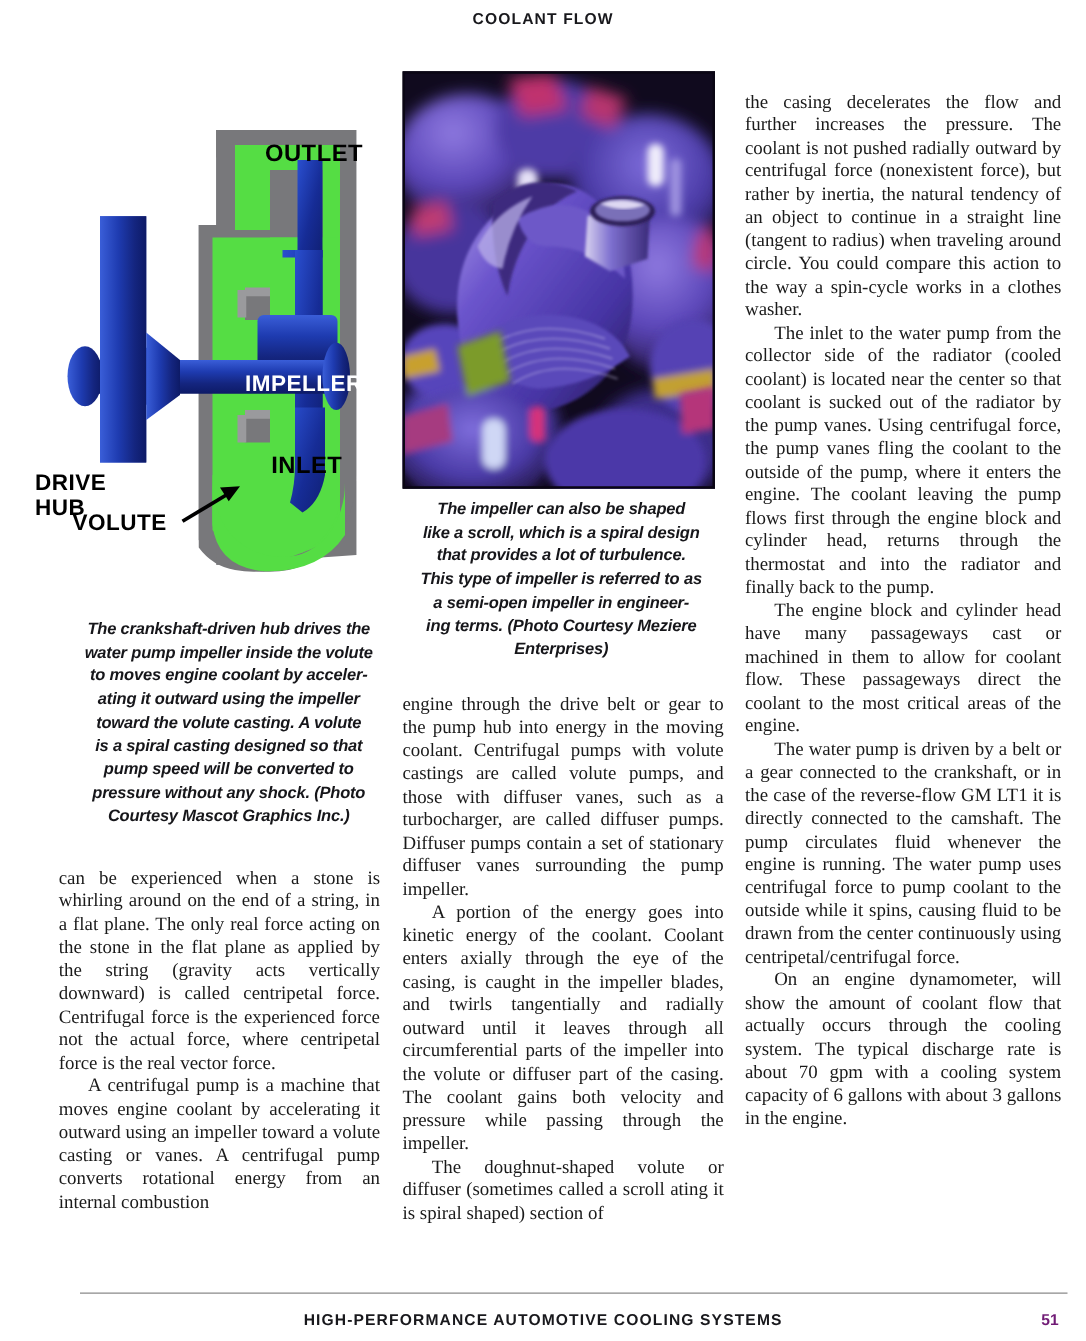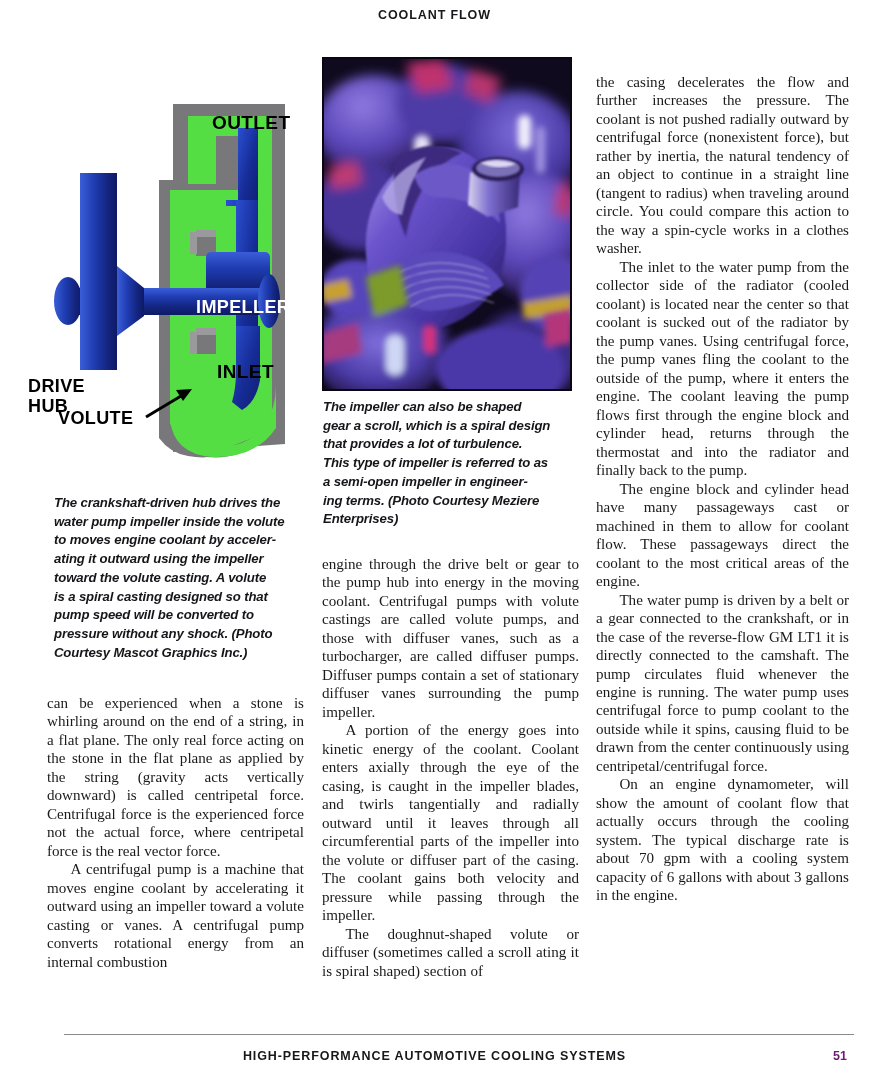--- a/index.html
+++ b/index.html
@@ -59,21 +59,21 @@
     font-family: "Liberation Sans", sans-serif;
     font-style: italic;
     font-weight: bold;
     font-size: 13.2px;
     line-height: 1.42;
     color: #16161a;
     letter-spacing: -0.15px;
   }
   .caption-diagram { left: 54px;  top: 494px; width: 258px; }
   .caption-photo   { left: 323px; top: 398px; width: 252px; }
-  .caption span { display: block; white-space: pre; }
+  .caption span { display: block; white-space: pre; text-align: center; }
 
   
   .photo {
     position: absolute;
     left: 322px;
     top: 57px;
     width: 250px;
     height: 334px;
     overflow: hidden;
     background: #0b0512;
@@ -320,21 +320,21 @@
         <path d="M0,276 L36,266 L40,296 L0,306 Z" fill="#a63a80"></path>
         <path d="M222,258 L250,252 L250,286 L224,290 Z" fill="#b5367a"></path>
       </g>
 
       <rect x="0" y="0" width="250" height="334" fill="none" stroke="#0a0614" stroke-width="4"></rect>
     </svg>
   </div>
 
   <div class="caption caption-photo">
     <span>The impeller can also be shaped</span>
-    <span>gear a scroll, which is a spiral design</span>
+    <span>like a scroll, which is a spiral design</span>
     <span>that provides a lot of turbulence.</span>
     <span>This type of impeller is referred to as</span>
     <span>a semi-open impeller in engineer-</span>
     <span>ing terms. (Photo Courtesy Meziere</span>
     <span>Enterprises)</span>
   </div>
 
   <div class="caption caption-diagram">
     <span>The crankshaft-driven hub drives the</span>
     <span>water pump impeller inside the volute</span>

